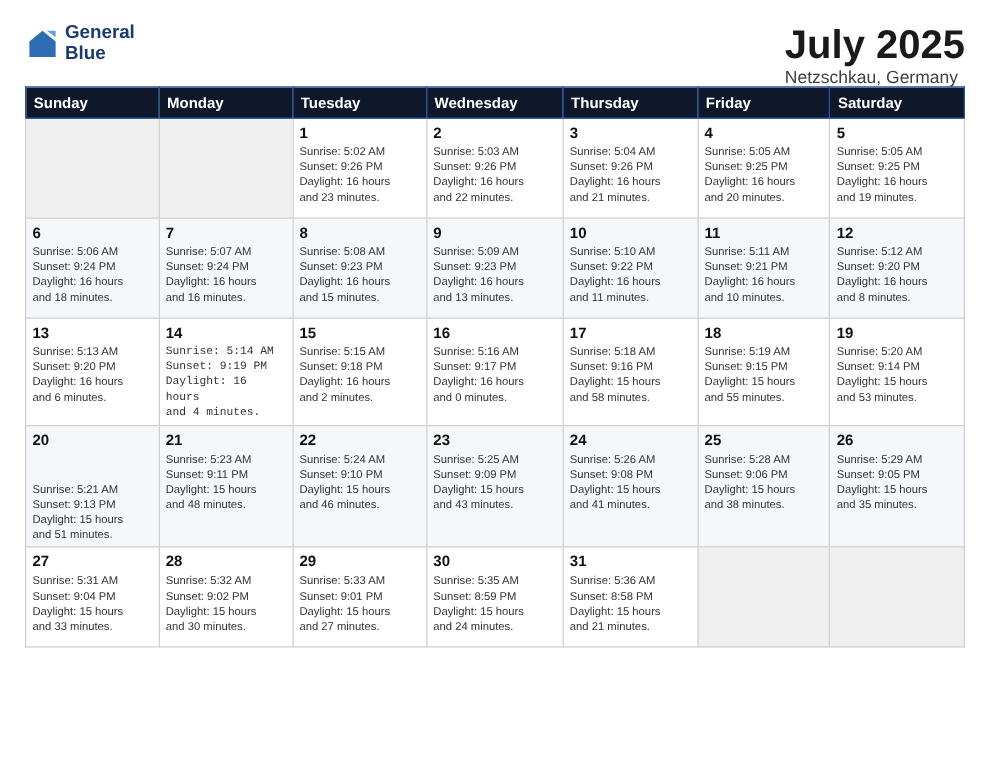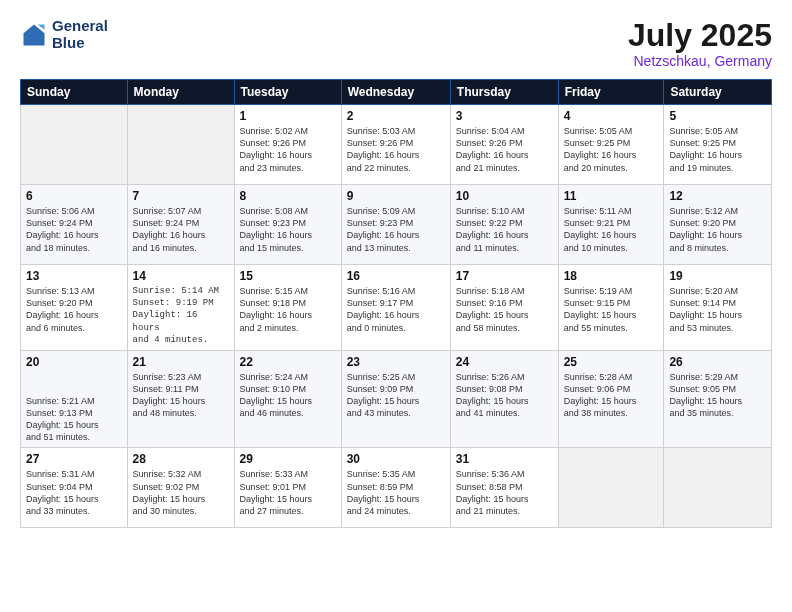--- a/index.html
+++ b/index.html
@@ -13,49 +13,49 @@
     .page {
       width: 792px;
       height: 612px;
       padding: 18px 20px 12px 20px;
       background: #fff;
     }
     .header {
       display: flex;
       justify-content: space-between;
       align-items: flex-start;
-      margin-bottom: 10px;
+      margin-bottom: 0;
     }
     .logo {
       display: flex;
       align-items: center;
       gap: 4px;
     }
     .logo-text {
       font-size: 15px;
       font-weight: bold;
       color: #1a3a6b;
       line-height: 1.1;
     }
     .logo-icon {
       width: 28px;
       height: 28px;
     }
     .title-block {
-      text-align: right;
+      text-align: left;
     }
     .month-title {
       font-size: 32px;
       font-weight: bold;
       color: #1a1a1a;
       line-height: 1.1;
     }
     .subtitle {
       font-size: 14px;
-      color: #6d28d9;
+      color: #404040;
     }
     .calendar {
       width: 100%;
       border-collapse: collapse;
       border: 1px solid #ccc;
     }
     .calendar th {
       background-color: #0f172a;
       color: #fff;
       font-size: 12px;

